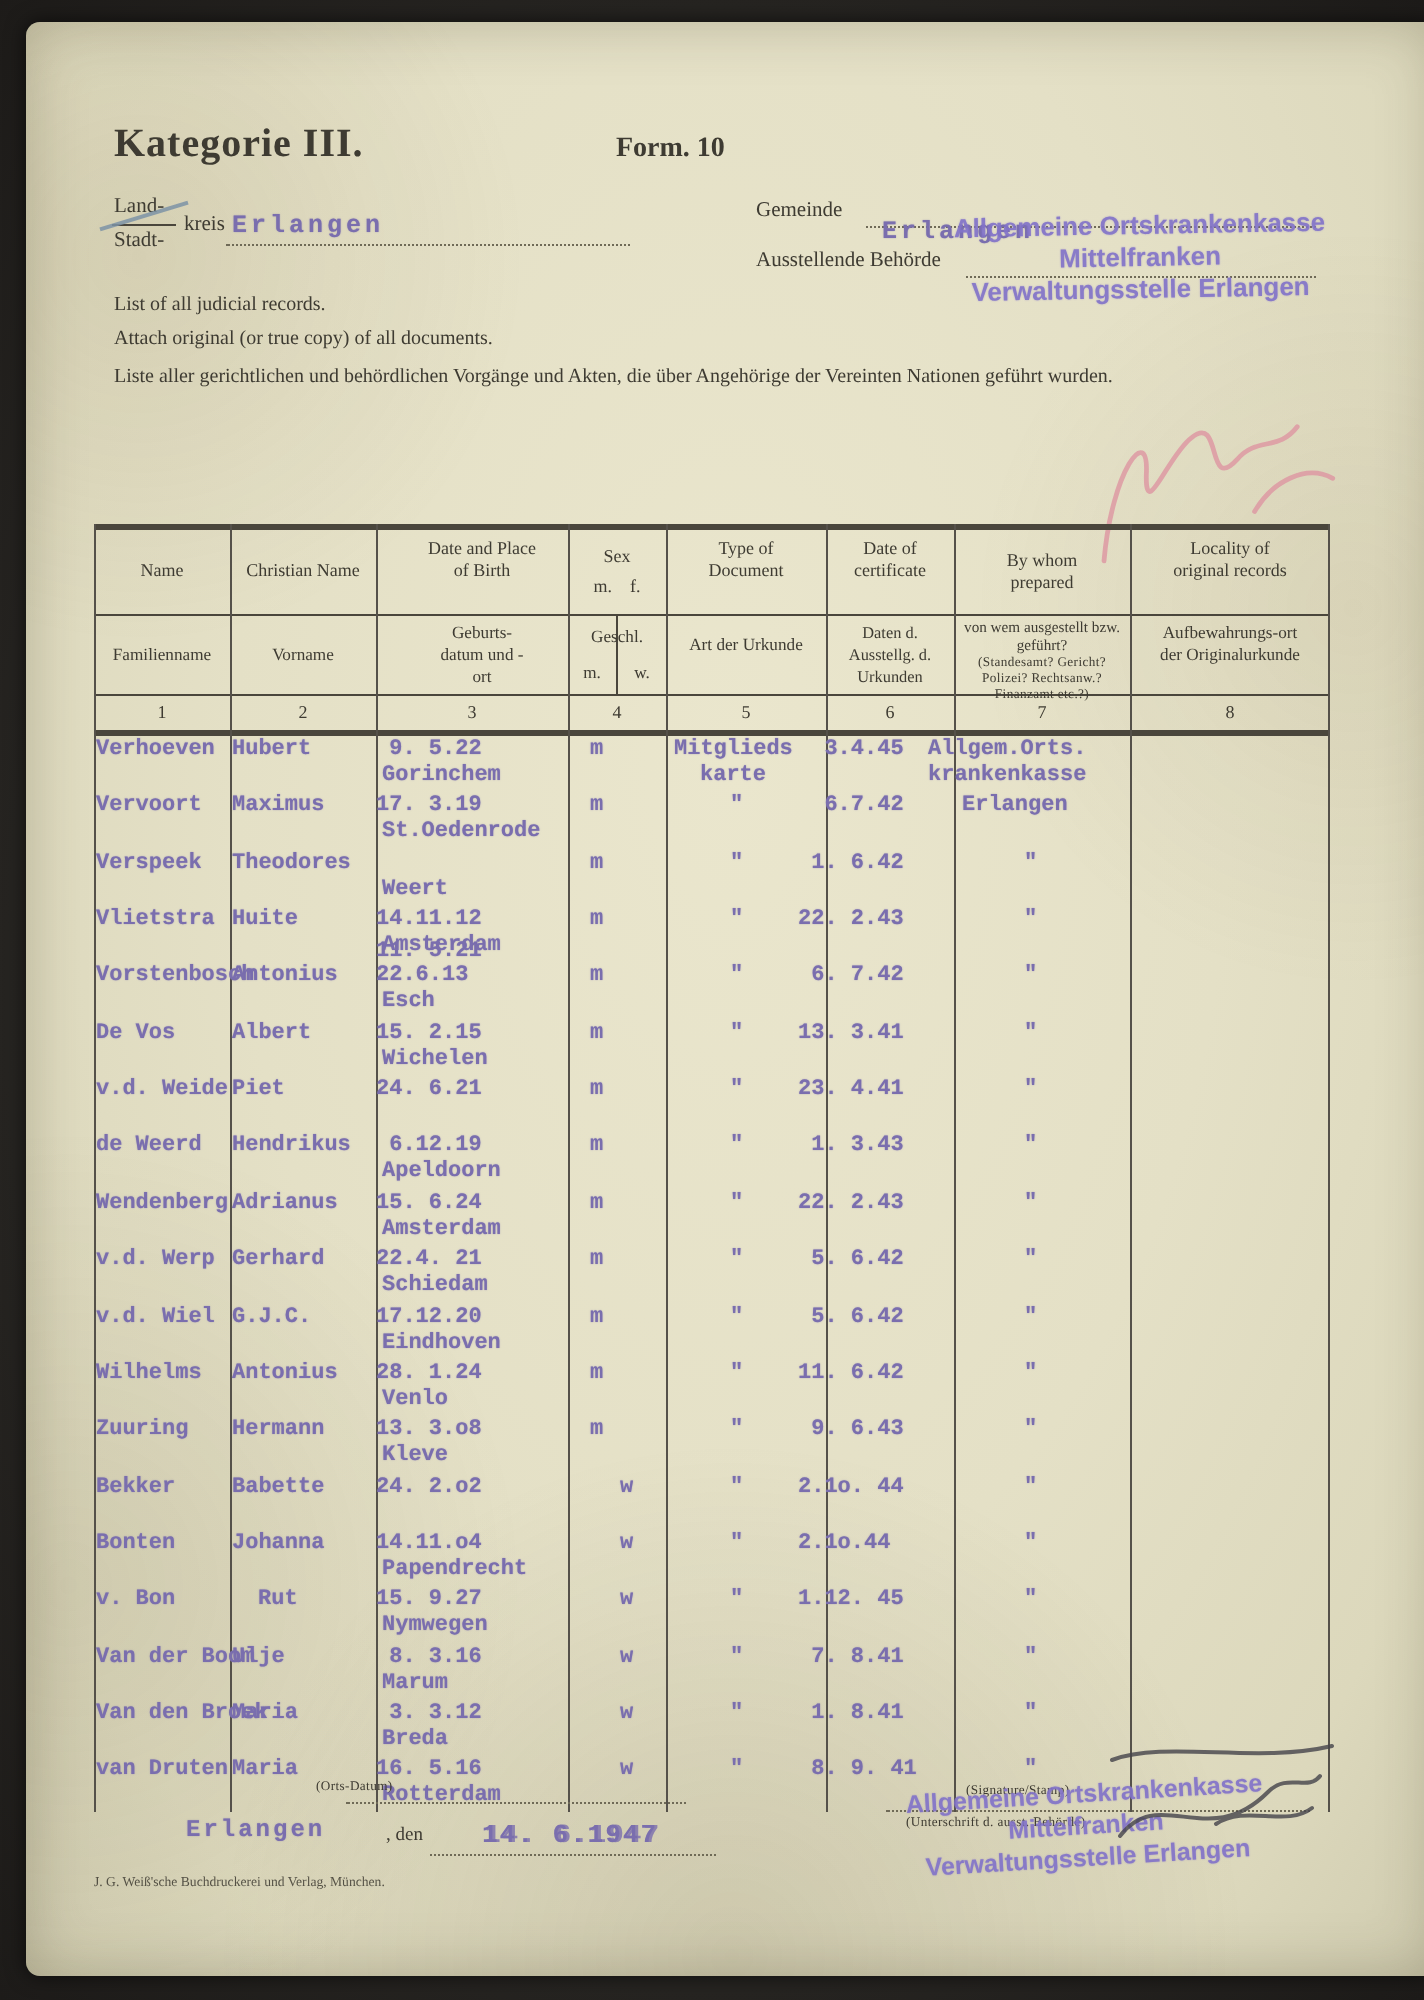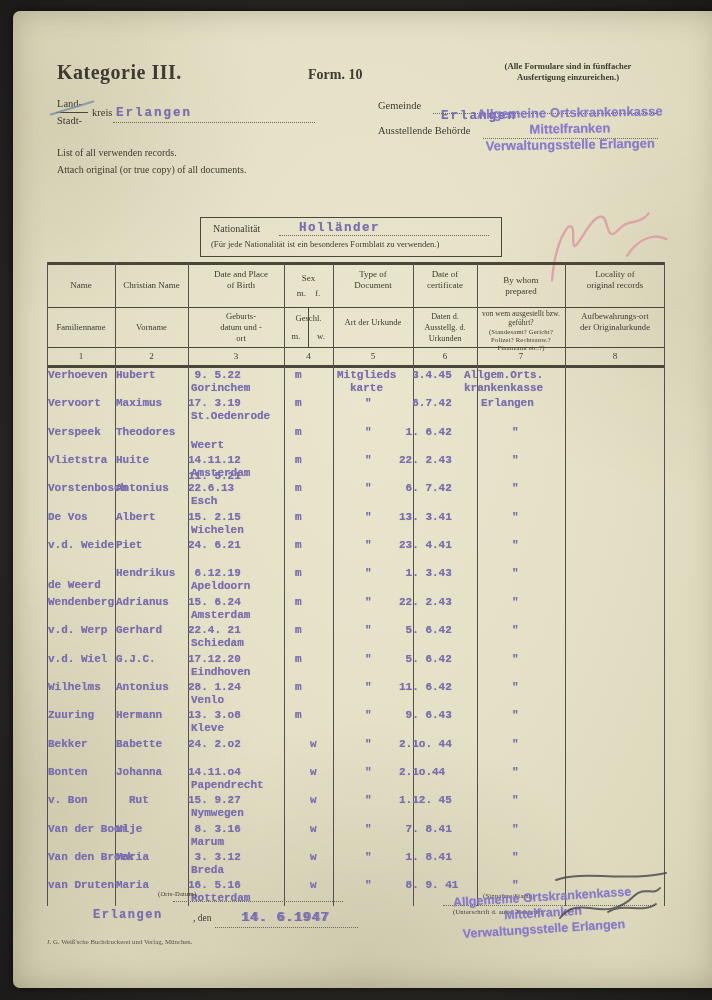--- a/index.html
+++ b/index.html
@@ -34,22 +34,20 @@
   .l2{top:13px !important;}
 </style>
 </head>
 <body>
 
 <div id="page">
   <div id="blotches"></div>
 
   <div class="abs ptext" style="left:44px;top:50px;font-size:20px;font-weight:700;letter-spacing:.5px;">Kategorie III.</div>
   <div class="abs ptext" style="left:295px;top:56px;font-size:14px;font-weight:700;">Form. 10</div>
-  <div class="abs ptext prewrap" style="left:448px;top:50px;width:214px;font-size:8.6px;font-weight:700;text-align:center;white-space:pre-line;line-height:11px;">(Alle Formulare sind in fünffacher
-Ausfertigung einzureichen.)</div>
 
   <div class="abs ptext" style="left:44px;top:87px;font-size:10.5px;">Land-</div>
   <div class="abs solidline" style="left:43px;top:101px;width:32px;height:1px;"></div>
   <div class="abs ptext" style="left:44px;top:104px;font-size:10.5px;">Stadt-</div>
   <div class="abs" style="left:36px;top:96px;width:46px;height:2px;background:#7d93a6;opacity:.85;transform:rotate(-17deg);"></div>
   <div class="abs ptext" style="left:79px;top:96px;font-size:10.5px;">kreis</div>
   <div class="abs dotted" style="left:100px;top:110px;width:202px;"></div>
   <div class="abs tw" style="left:103px;top:95px;font-size:12.5px;letter-spacing:2px;">Erlangen</div>
 
   <div class="abs ptext" style="left:365px;top:89px;font-size:10.5px;">Gemeinde</div>
@@ -57,29 +55,24 @@
   <div class="abs ptext" style="left:365px;top:114px;font-size:10.5px;">Ausstellende Behörde</div>
   <div class="abs dotted" style="left:470px;top:126px;width:175px;"></div>
   <div class="abs tw" style="left:428px;top:98px;font-size:12.5px;letter-spacing:2px;">Erlangen</div>
 
   <div class="abs stamp" style="left:452px;top:94px;width:210px;font-size:13px;transform:rotate(-1deg);">
     <div>Allgemeine Ortskrankenkasse</div>
     <div>Mittelfranken</div>
     <div>Verwaltungsstelle Erlangen</div>
   </div>
 
-  <div class="abs ptext" style="left:44px;top:136px;font-size:10px;">List of all verwenden records.</div>
+  <div class="abs ptext" style="left:44px;top:136px;font-size:10px;">List of all judicial records.</div>
   <div class="abs ptext" style="left:44px;top:153px;font-size:10px;">Attach  original (or true copy) of all documents.</div>
-
-  <div class="abs" style="left:187px;top:206px;width:300px;height:38px;border:1.5px solid #4a463c;">
-    <div class="abs ptext" style="left:12px;top:5px;font-size:10px;">Nationalität</div>
-    <div class="abs dotted" style="left:78px;top:16px;width:210px;"></div>
-    <div class="abs tw" style="left:98px;top:3px;font-size:12.5px;letter-spacing:1.5px;">Holländer</div>
-    <div class="abs ptext" style="left:10px;top:21px;font-size:8.6px;">(Für jede Nationalität ist ein besonderes Formblatt zu verwenden.)</div>
-  </div>
+  <div class="abs ptext" style="left:44px;top:172px;font-size:10px;">Liste aller gerichtlichen und behördlichen Vorgänge und Akten, die über Angehörige der Vereinten Nationen geführt wurden.</div>
+
 
   <svg class="abs" style="left:520px;top:190px;" width="145" height="85">
     <g fill="none" stroke="#de96a2" stroke-width="2.4" stroke-linecap="round" opacity=".8" transform="rotate(-8 70 40)">
       <path d="M14,72 C24,28 46,6 41,32 C37,56 53,24 66,17 C83,7 69,46 87,31 C98,21 108,30 119,19"></path>
       <path d="M92,58 C103,44 121,38 133,47"></path>
     </g>
   </svg>
 
   <div id="tbl">
     <div id="tbl-grid">
@@ -217,21 +210,21 @@
       
       <span style="left:248px;">m</span>
       <span style="left: 318px;">"</span>
       
       <span style="left:352px;">23. 4.41</span>
       <span style="left: 465px;">"</span>
       
     </div>
 
     <div class="trow tw" style="top: 305.45px;">
-      <span style="left:1px;margin-top:12px;">de Weerd</span>
+      <span style="left:1px;">de Weerd</span>
       <span style="left:69px;">Hendrikus</span>
       <span style="left:141px;"> 6.12.19</span>
       <span class="l2" style="left:144px;">Apeldoorn</span>
       <span style="left:248px;">m</span>
       <span style="left: 318px;">"</span>
       
       <span style="left:352px;"> 1. 3.43</span>
       <span style="left: 465px;">"</span>
       
     </div>

